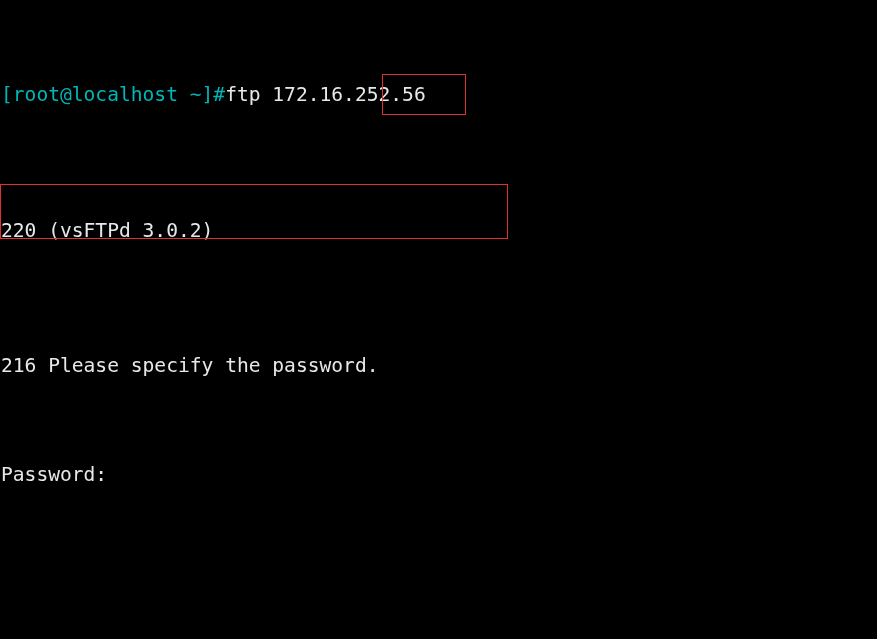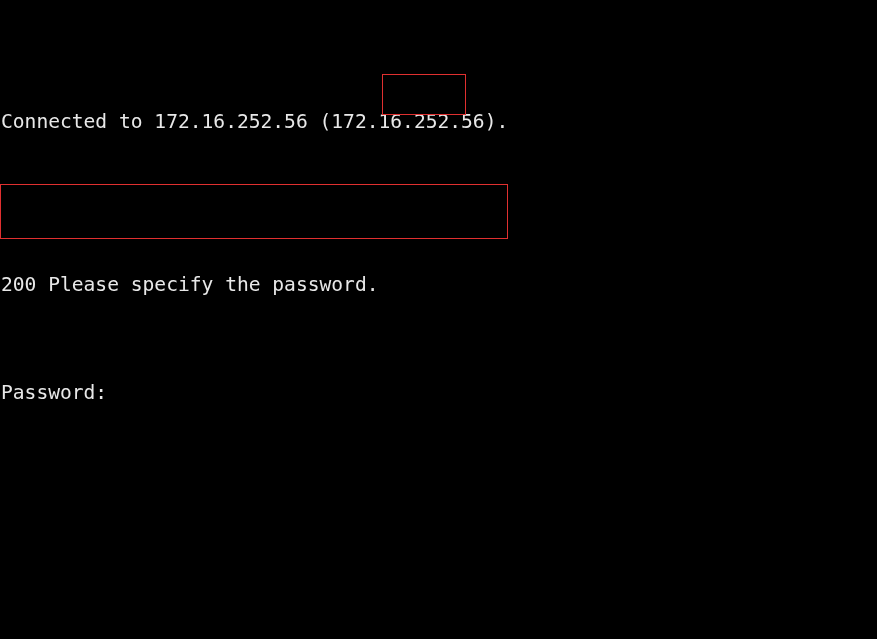--- a/index.html
+++ b/index.html
@@ -53,26 +53,27 @@
     top: 184px;
     width: 508px;
     height: 55px;
   }
 </style>
 </head>
 <body>
 
 <div id="terminal">
 
-
-  <div class="tline"><span class="c-white">Connected to 172.16.252.56 (172.16.252.56).</span></div>
+  <div class="tline"><span class="c-cyan">[root@localhost ~]#</span><span class="c-white">ftp 172.16.252.56</span></div>
 
 
+  <div class="tline"><span class="c-white">220 (vsFTPd 3.0.2)</span></div>
 
-  <div class="tline"><span class="c-white">200 Please specify the password.</span></div>
+
+  <div class="tline"><span class="c-white">216 Please specify the password.</span></div>
 
   <div class="tline"><span class="c-white">Password:</span></div>
 
   
 
   
 
   
 
   

